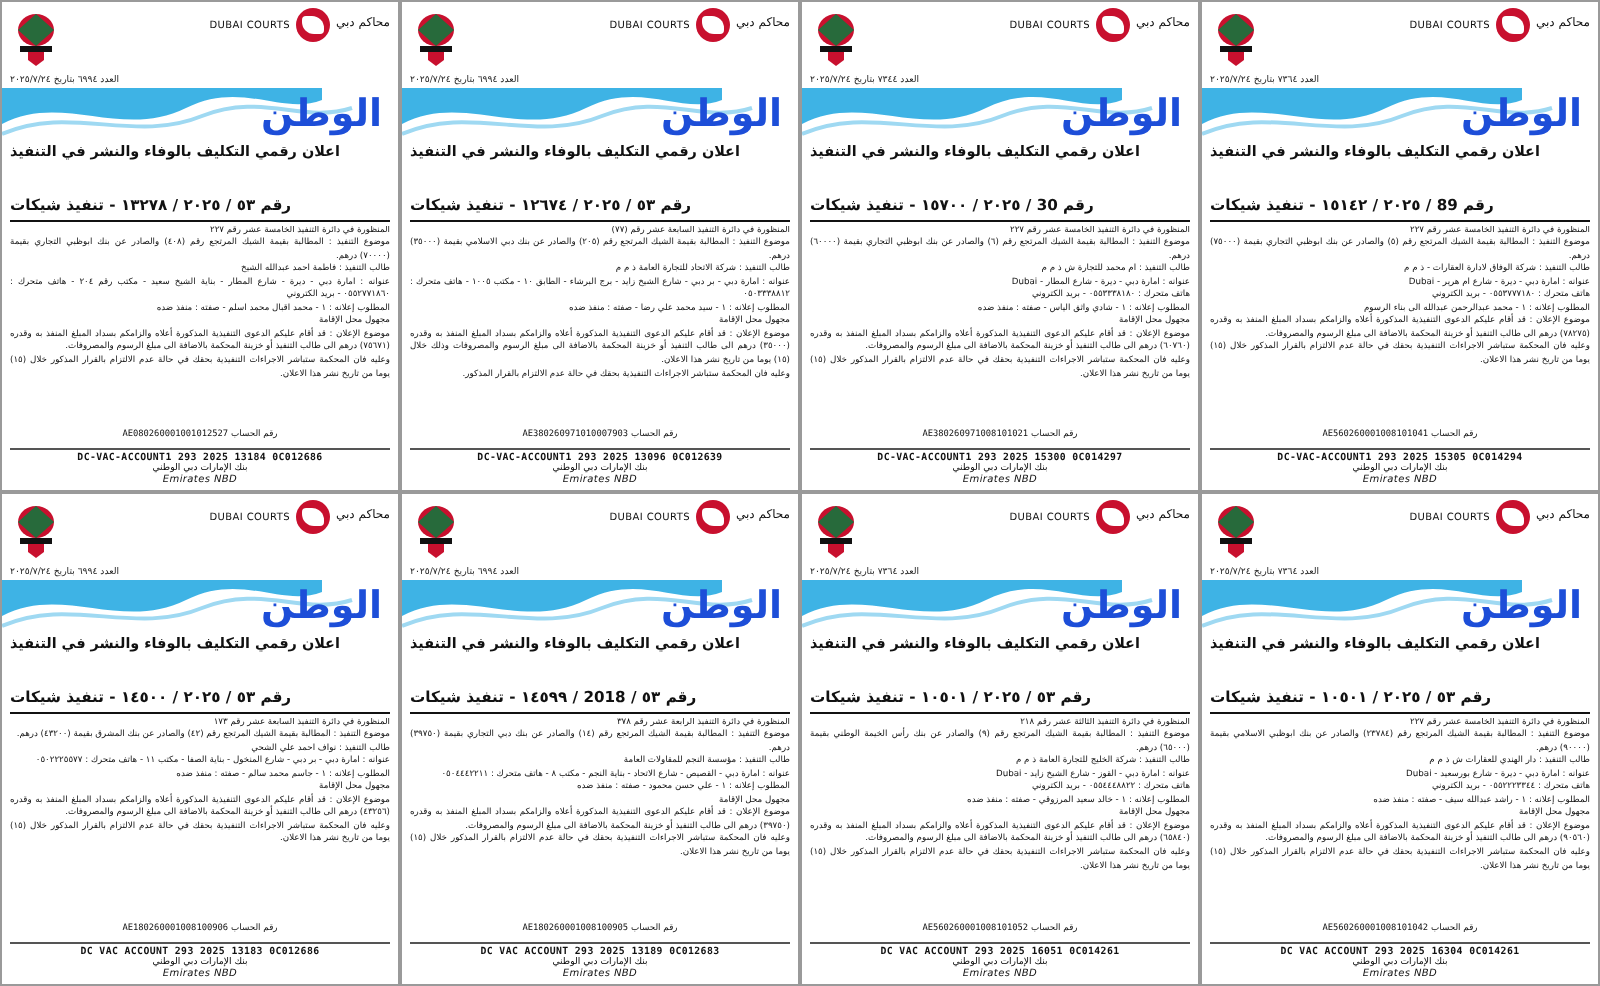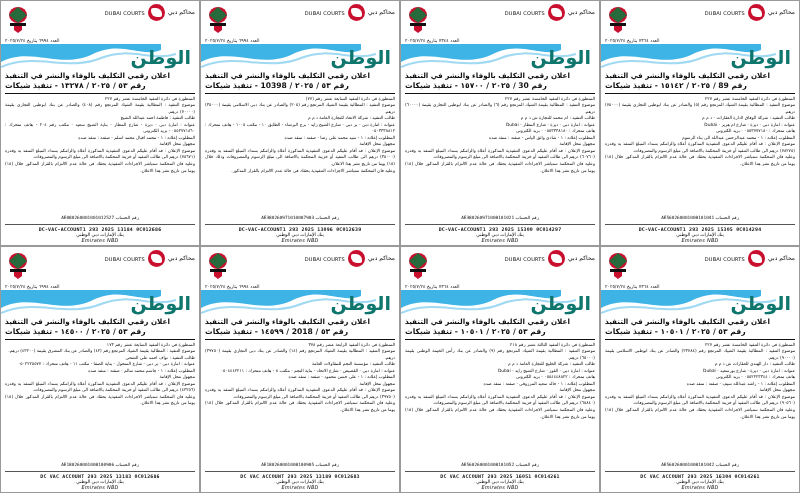--- a/index.html
+++ b/index.html
@@ -10,24 +10,24 @@
   .crest{width:26px;height:30px;flex:0 0 26px;position:relative;}
   .crest svg{display:block;}
   .courts{display:flex;align-items:center;gap:3px;direction:rtl;}
   .courts-ar{font-size:6px;color:#111;line-height:1.05;text-align:right;white-space:nowrap;}
   .courts-en{font-size:5px;color:#111;letter-spacing:.2px;white-space:nowrap;}
   .courts-logo{width:17px;height:17px;border-radius:50%;background:#c8102e;position:relative;flex:0 0 17px;}
   .courts-logo:after{content:"";position:absolute;left:3px;top:4px;width:11px;height:9px;background:#fff;border-radius:2px 6px 2px 6px;}
   .issue{font-size:4.6px;color:#222;text-align:left;line-height:1.3;direction:rtl;white-space:nowrap;}
   .wave{position:relative;height:26px;margin:0 -4px 0 -4px;}
   .wave svg{position:absolute;left:0;top:0;}
-  .brand{position:absolute;right:8px;top:2px;font-size:19px;font-weight:bold;color:#0f766e;font-family:"DejaVu Sans",sans-serif;direction:rtl;letter-spacing:-1px;}
+  .brand{position:absolute;right:8px;top:2px;font-size:19px;font-weight:bold;color:#1d4ed8;font-family:"DejaVu Sans",sans-serif;direction:rtl;letter-spacing:-1px;}
   .titlebar{margin-top:1px;text-align:left;}
   .t1{font-size:7.2px;font-weight:bold;color:#111;direction:rtl;line-height:1.25;}
-  .t2{font-size:7.6px;font-weight:bold;color:#111;direction:rtl;line-height:1.3;margin-top:1px;}
+  .t2{font-size:7.6px;font-weight:bold;color:#111;direction:rtl;line-height:1.3;margin-top:18px;}
   .rule{height:1px;background:#111;margin:2px 0 2px 0;}
   .rule.thin{height:.5px;background:#555;}
   .body{flex:1;direction:rtl;text-align:justify;font-size:4.35px;line-height:1.5;color:#111;overflow:hidden;white-space:pre-wrap;word-break:break-word;}
   .acct{margin-top:1px;direction:rtl;text-align:center;font-size:4.4px;color:#111;line-height:1.5;}
   .acct .mono{font-family:"DejaVu Sans Mono","Liberation Mono",monospace;font-size:4.4px;letter-spacing:0px;direction:ltr;}
   .foot-en{font-size:5px;font-style:italic;color:#111;text-align:center;letter-spacing:.2px;}
   .foot-ar{font-size:4.6px;direction:rtl;text-align:center;}
   .dcvac{text-align:center;font-size:4.9px;font-weight:bold;letter-spacing:.2px;color:#111;font-family:"DejaVu Sans Mono","Liberation Mono",monospace;}
 </style>
 </head>
@@ -101,21 +101,21 @@
     <div class="issue">العدد ٦٩٩٤ بتاريخ ٢٠٢٥/٧/٢٤</div>
     <div class="wave">
       <svg width="200" height="26" viewBox="0 0 200 26">
           <path d="M0 18 C30 2 60 26 92 10 C120 -4 140 14 160 6 L160 0 L0 0 Z" fill="#29abe2" opacity=".9"></path>
           <path d="M0 23 C34 8 66 28 100 14 C130 2 150 18 175 10" stroke="#9fd9f2" stroke-width="2" fill="none"></path>
         </svg>
       <div class="brand">الوطن</div>
     </div>
     <div class="titlebar">
       <div class="t1">اعلان رقمي التكليف بالوفاء والنشر في التنفيذ</div>
-      <div class="t2">رقم ٥٣ / ٢٠٢٥ / 10398 - تنفيذ شيكات</div>
+      <div class="t2">رقم ٥٣ / ٢٠٢٥ / ١٢٦٧٤ - تنفيذ شيكات</div>
     </div>
     <div class="rule"></div>
     <div class="body">المنظورة في دائرة التنفيذ السابعة عشر رقم (٧٧)
 موضوع التنفيذ : المطالبة بقيمة الشيك المرتجع رقم (٢٠٥) والصادر عن بنك دبي الاسلامي بقيمة (٣٥٠٠٠) درهم.
 طالب التنفيذ : شركة الاتحاد للتجارة العامة ذ م م
 عنوانه : امارة دبي - بر دبي - شارع الشيخ زايد - برج البرشاء - الطابق ١٠ - مكتب ١٠٠٥ - هاتف متحرك : ٠٥٠٣٣٣٨٨١٢
 المطلوب إعلانه : ١ - سيد محمد علي رضا - صفته : منفذ ضده
 مجهول محل الإقامة
 موضوع الإعلان : قد أقام عليكم الدعوى التنفيذية المذكورة أعلاه والزامكم بسداد المبلغ المنفذ به وقدره (٣٥٠٠٠) درهم الى طالب التنفيذ أو خزينة المحكمة بالاضافة الى مبلغ الرسوم والمصروفات وذلك خلال (١٥) يوما من تاريخ نشر هذا الاعلان.
 وعليه فان المحكمة ستباشر الاجراءات التنفيذية بحقك في حالة عدم الالتزام بالقرار المذكور.</div>

